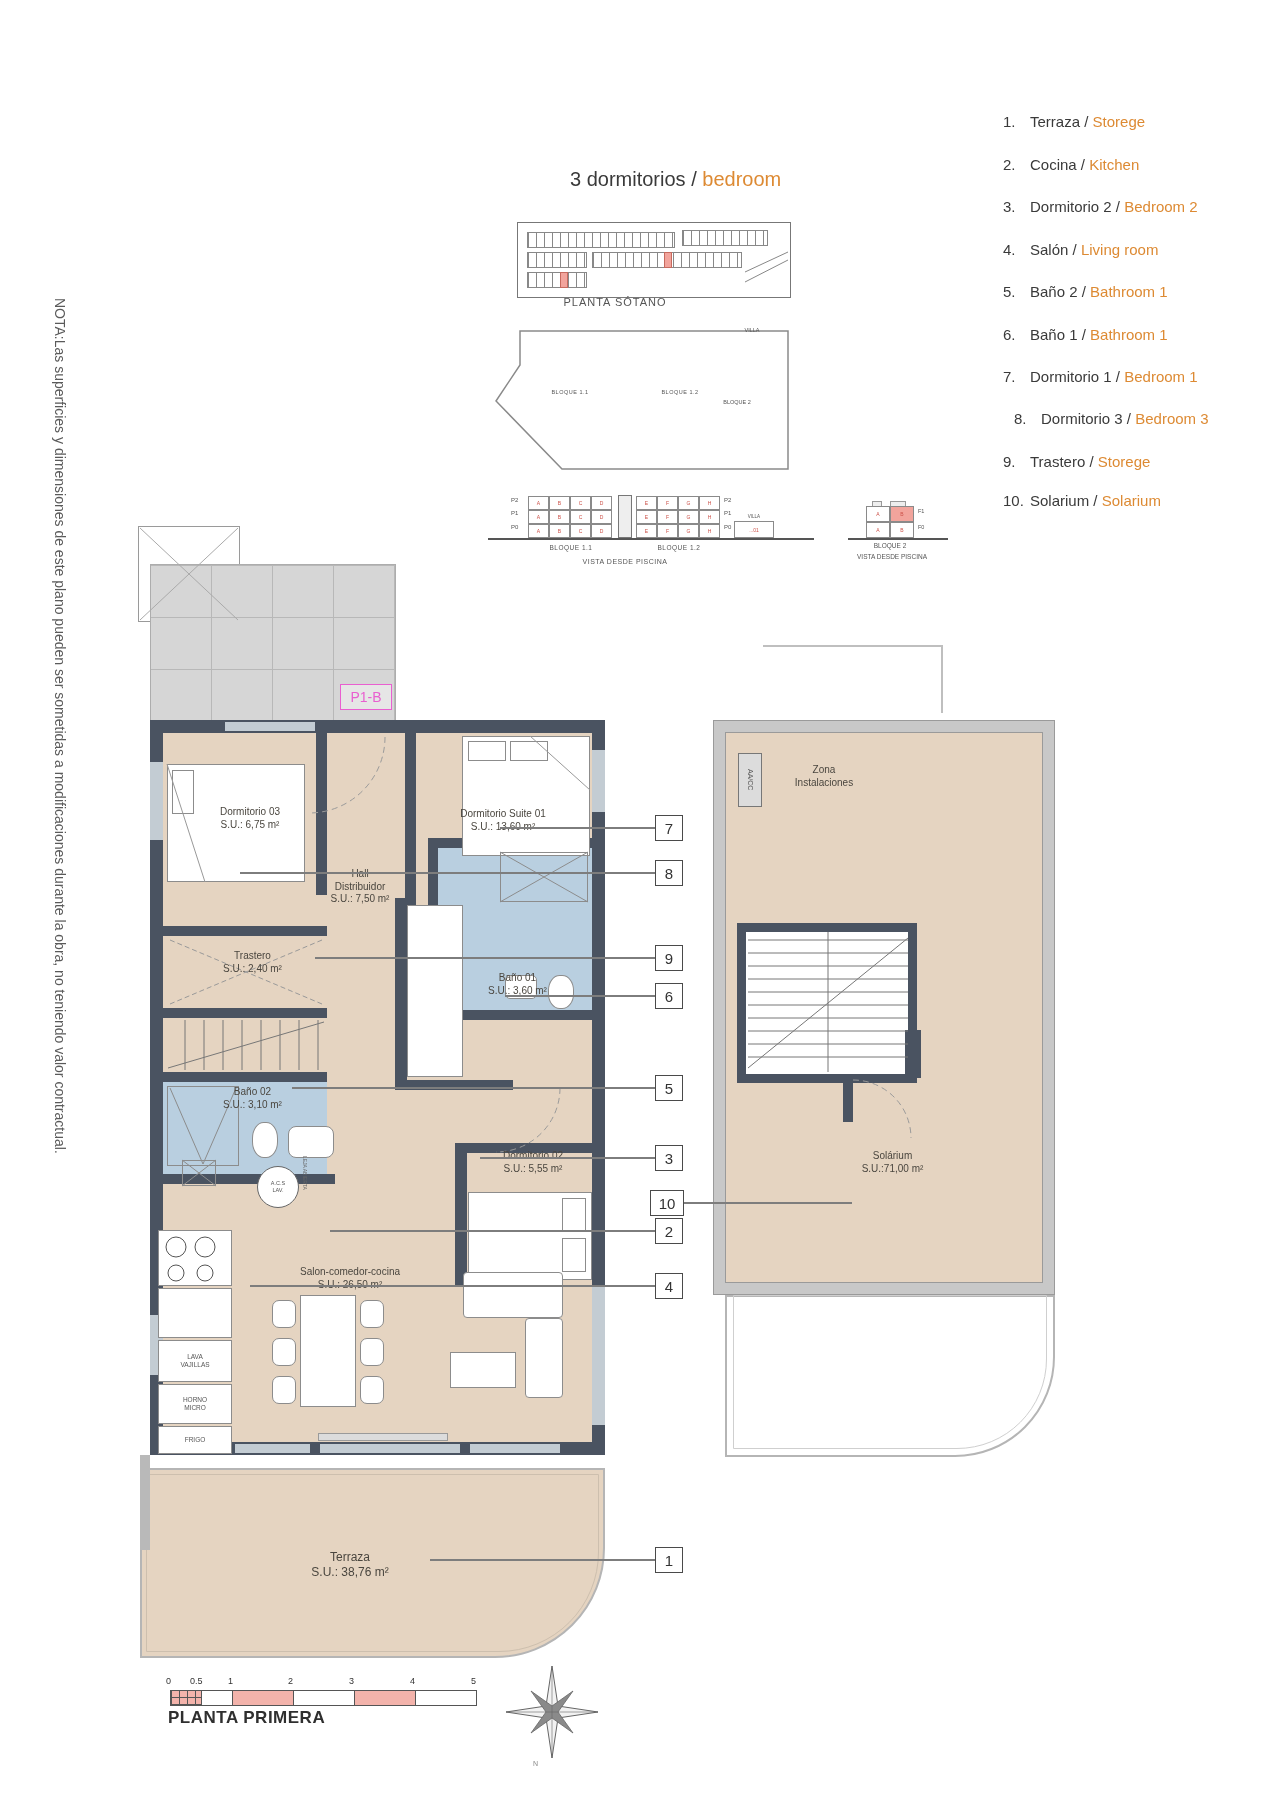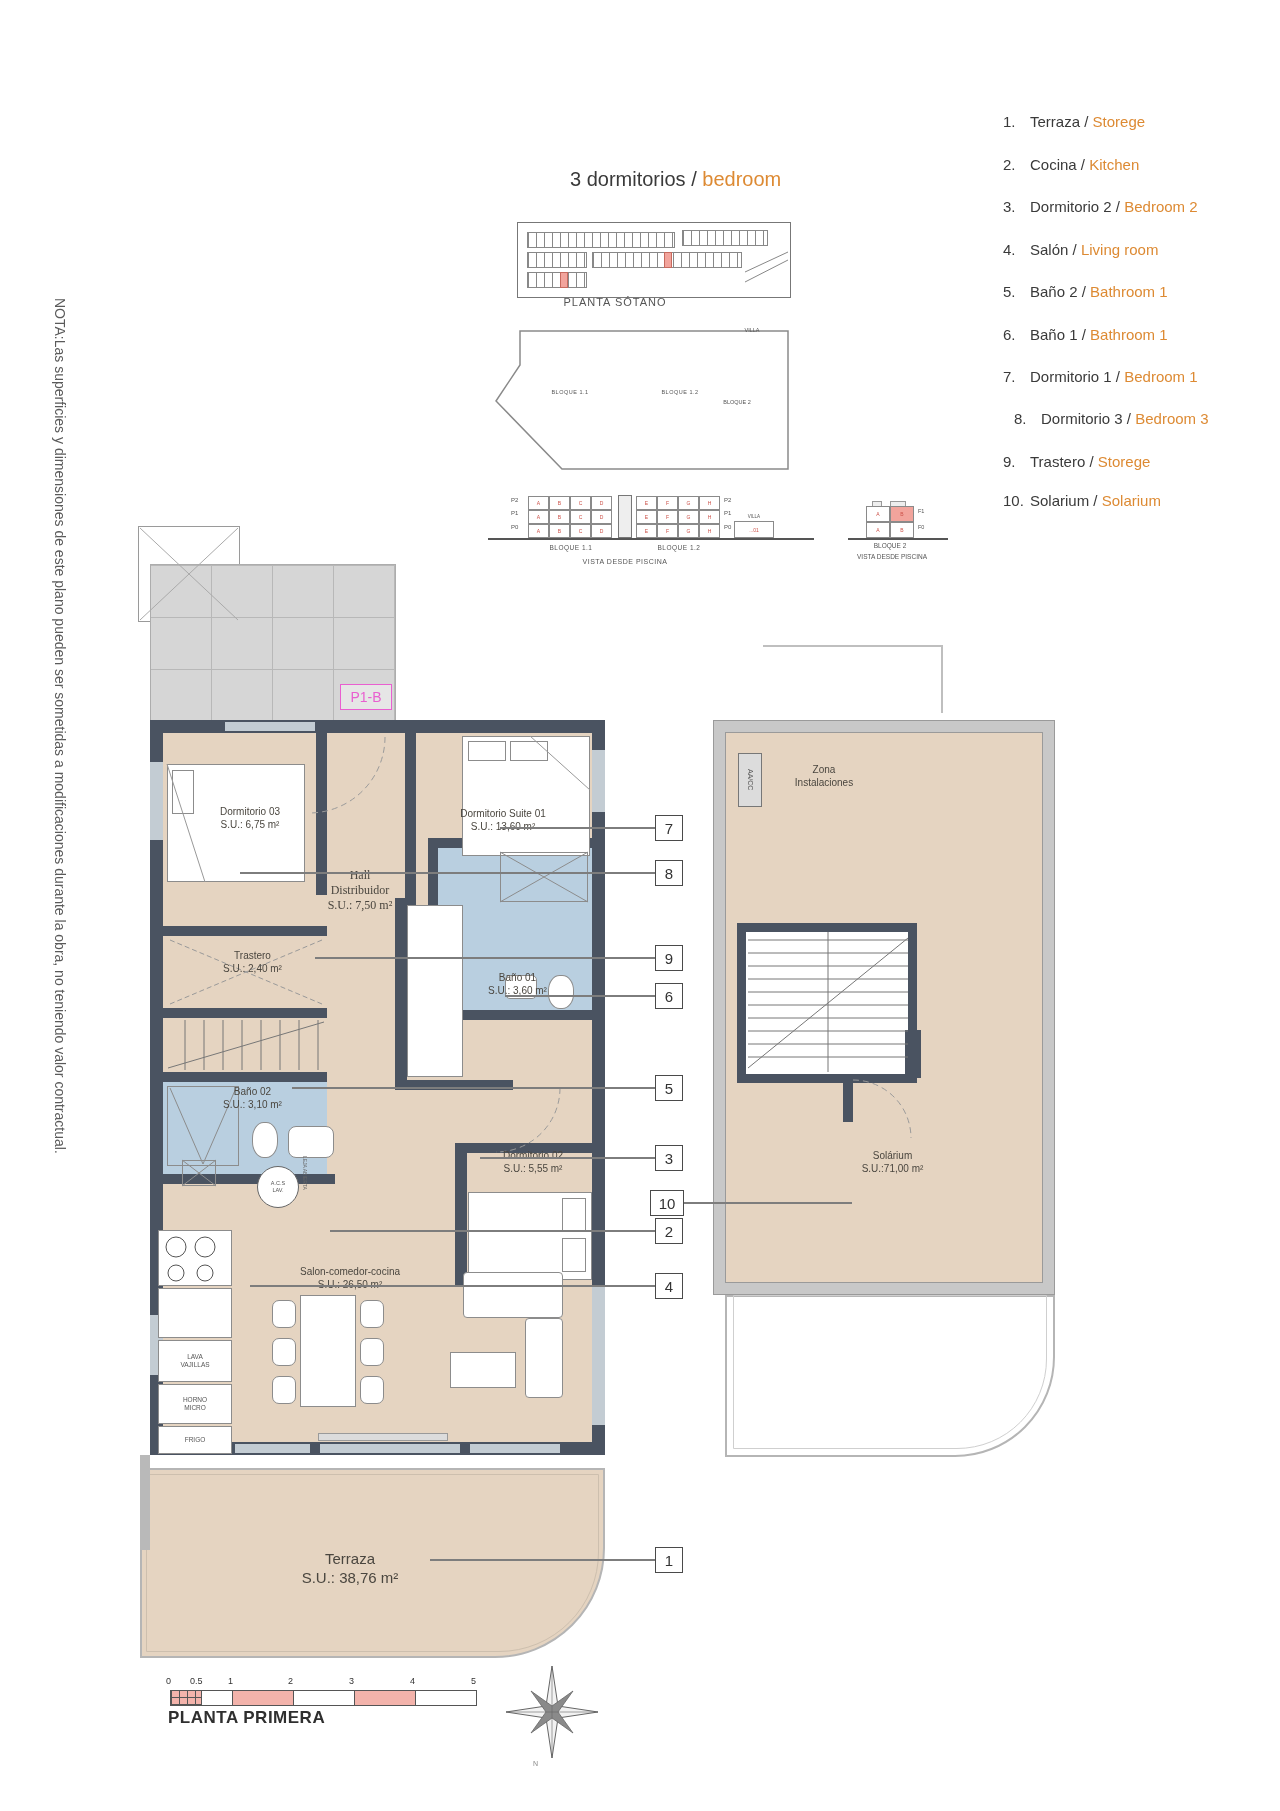--- a/index.html
+++ b/index.html
@@ -259,21 +259,21 @@
     <div class="abs" style="left:140px;top:1455px;width:10px;height:95px;background:#b9b9b9;"></div>
 
     <div class="lbl" style="left:195px;top:806px;width:110px;font-size:10px;">
       <div>Dormitorio 03</div>
         <div>S.U.: 6,75 m²</div>
     </div>
     <div class="lbl" style="left:438px;top:808px;width:130px;font-size:10px;">
       <div>Dormitorio Suite 01</div>
         <div>S.U.: 13,60 m²</div>
     </div>
-    <div class="lbl" style="left:315px;top:868px;width:90px;font-size:12px;font-family:Liberation Serif, serif;">
+    <div class="lbl" style="left:315px;top:868px;width:90px;font-size:10px;">
       <div>Hall</div>
         <div>Distribuidor</div>
         <div>S.U.: 7,50 m²</div>
     </div>
     <div class="lbl" style="left:200px;top:950px;width:105px;font-size:10px;">
       <div>Trastero</div>
         <div>S.U.: 2,40 m²</div>
     </div>
     <div class="lbl" style="left:465px;top:972px;width:105px;font-size:10px;">
       <div>Baño 01</div>
@@ -284,21 +284,21 @@
         <div>S.U.: 3,10 m²</div>
     </div>
     <div class="lbl" style="left:478px;top:1150px;width:110px;font-size:10px;">
       <div>Dormitorio 02</div>
         <div>S.U.: 5,55 m²</div>
     </div>
     <div class="lbl" style="left:255px;top:1266px;width:190px;font-size:10px;">
       <div>Salon-comedor-cocina</div>
         <div>S.U.: 26,50 m²</div>
     </div>
-    <div class="lbl" style="left:270px;top:1550px;width:160px;font-size:15px;">
+    <div class="lbl" style="left:270px;top:1550px;width:160px;font-size:12px;">
       <div>Terraza</div>
         <div>S.U.: 38,76 m²</div>
     </div>
   </div>
 
   <div>
     <div class="abs" style="left:763px;top:645px;width:180px;height:2px;background:#bfbfbf;"></div>
     <div class="abs" style="left:941px;top:645px;width:2px;height:68px;background:#bfbfbf;"></div>
     <div class="abs" style="left:713px;top:720px;width:342px;height:575px;background:#c8c8c8;border:1px solid #9a9a9a;box-sizing:border-box;"></div>
     <div class="abs" style="left:725px;top:732px;width:318px;height:551px;background:#e5d4c1;border:1px solid #9a9a9a;box-sizing:border-box;"></div>

